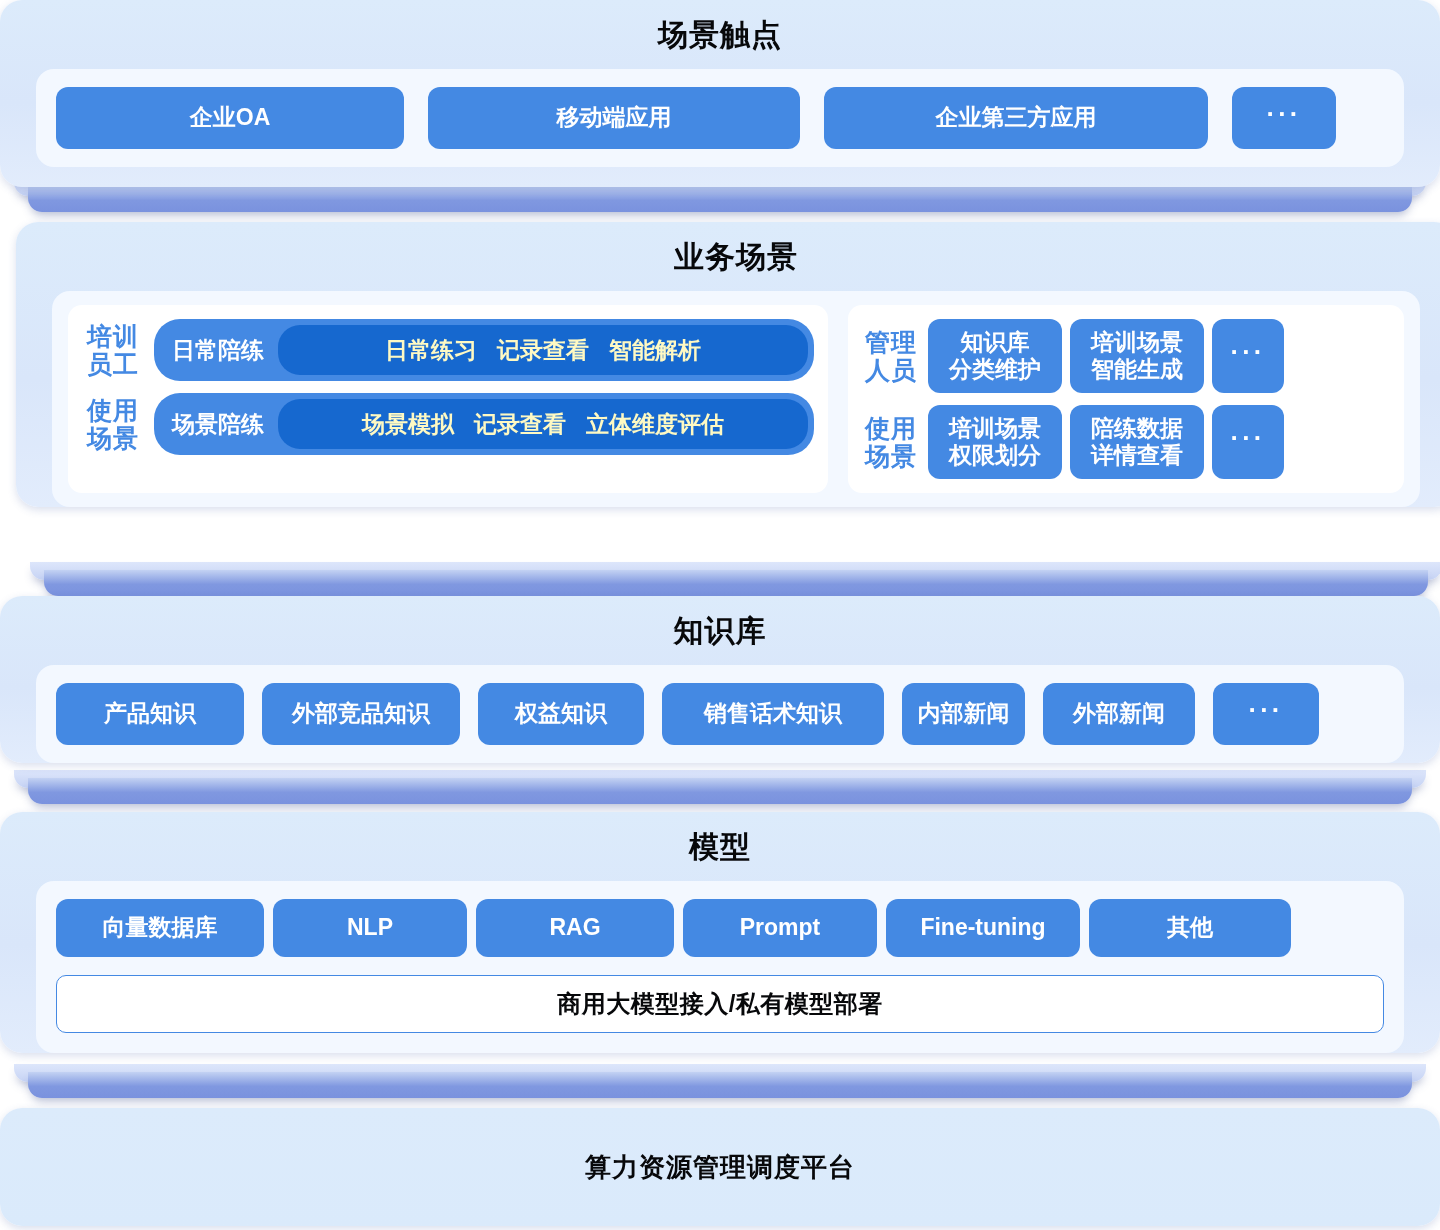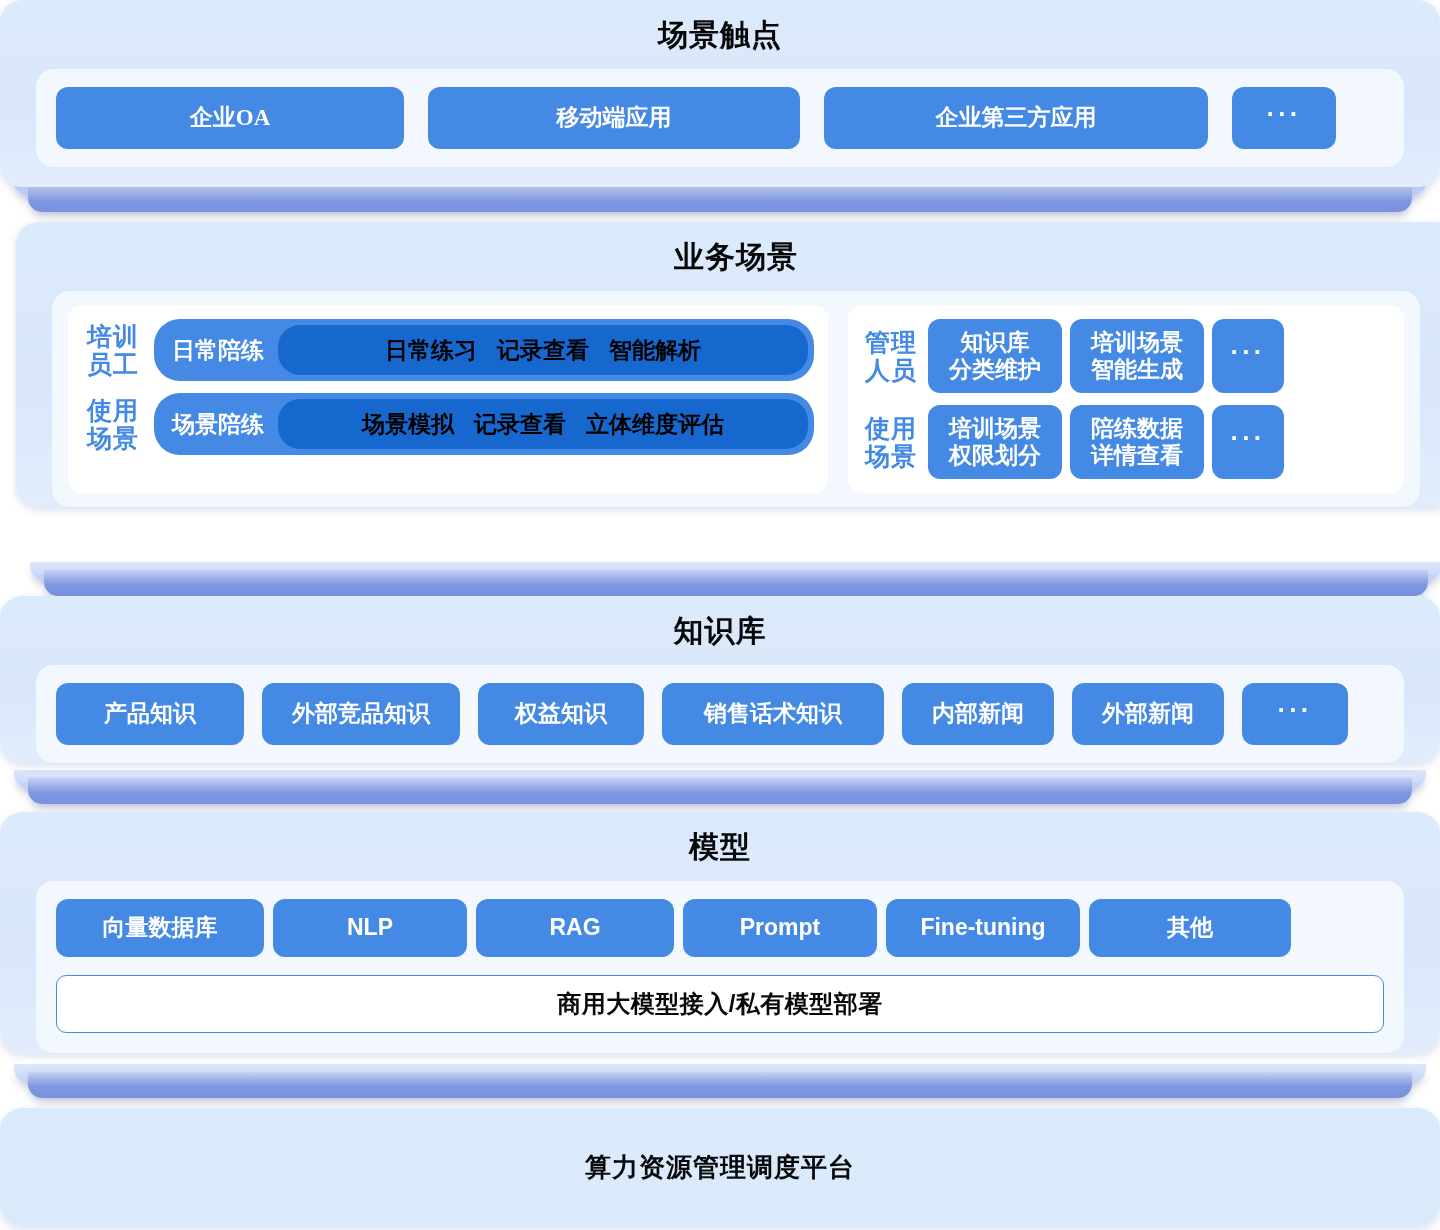--- a/index.html
+++ b/index.html
@@ -86,21 +86,21 @@
     line-height: 1.18;
     white-space: nowrap;
   }
   .pill.dots { letter-spacing: 3px; font-size: 26px; padding-bottom: 8px; }
 
   
   #sec-touch { position: absolute; top: 0; left: 0; }
   #sec-touch .card { padding-bottom: 2px; }
   #sec-touch .row { display: flex; gap: 24px; height: 62px; }
   #sec-touch .pill { flex: 0 0 auto; }
-  .tp-0 { width: 348px; font-family: Liberation Serif, serif; }
+  .tp-0 { width: 348px; }
   .tp-1 { width: 372px; }
   .tp-2 { width: 384px; }
   .tp-3 { width: 104px; }
 
   
   #sec-biz { position: absolute; top: 222px; left: 16px; }
   #sec-biz .inner-panel { display: flex; gap: 20px; padding: 14px 16px; }
   .grp {
     background: #ffffff;
     border-radius: 14px;
@@ -146,21 +146,21 @@
   .nest-inner {
     flex: 1 1 auto;
     align-self: stretch;
     margin: 6px 6px 6px 0;
     background: #1668cf;
     border-radius: 22px;
     display: flex;
     align-items: center;
     justify-content: center;
     gap: 20px;
-    color: #000000;
+    color: #fef9c3;
     font-size: 23px;
     font-weight: 700;
     white-space: nowrap;
     padding: 0 14px;
   }
 
   .grp.right .grp-row { gap: 8px; }
   .grp.right .cat-label { width: 58px; }
   .sq-pill {
     height: 74px;
@@ -171,21 +171,21 @@
   .sq-pill.w2 { width: 134px; }
   .sq-pill.dots { width: 72px; }
 
   
   #sec-kb { position: absolute; top: 596px; left: 0; }
   #sec-kb .row { display: flex; gap: 18px; height: 62px; }
   .kb-0 { width: 188px; }
   .kb-1 { width: 198px; }
   .kb-2 { width: 166px; }
   .kb-3 { width: 222px; }
-  .kb-4 { width: 152px; }
+  .kb-4 { width: 123px; }
   .kb-5 { width: 152px; }
   .kb-6 { width: 106px; }
 
   
   #sec-model { position: absolute; top: 812px; left: 0; }
   #sec-model .inner-panel { padding: 18px 20px 20px 20px; }
   #sec-model .row { display: flex; gap: 9px; height: 58px; margin-bottom: 18px; }
   .md-0 { width: 208px; }
   .md-1 { width: 194px; }
   .md-2 { width: 198px; }

